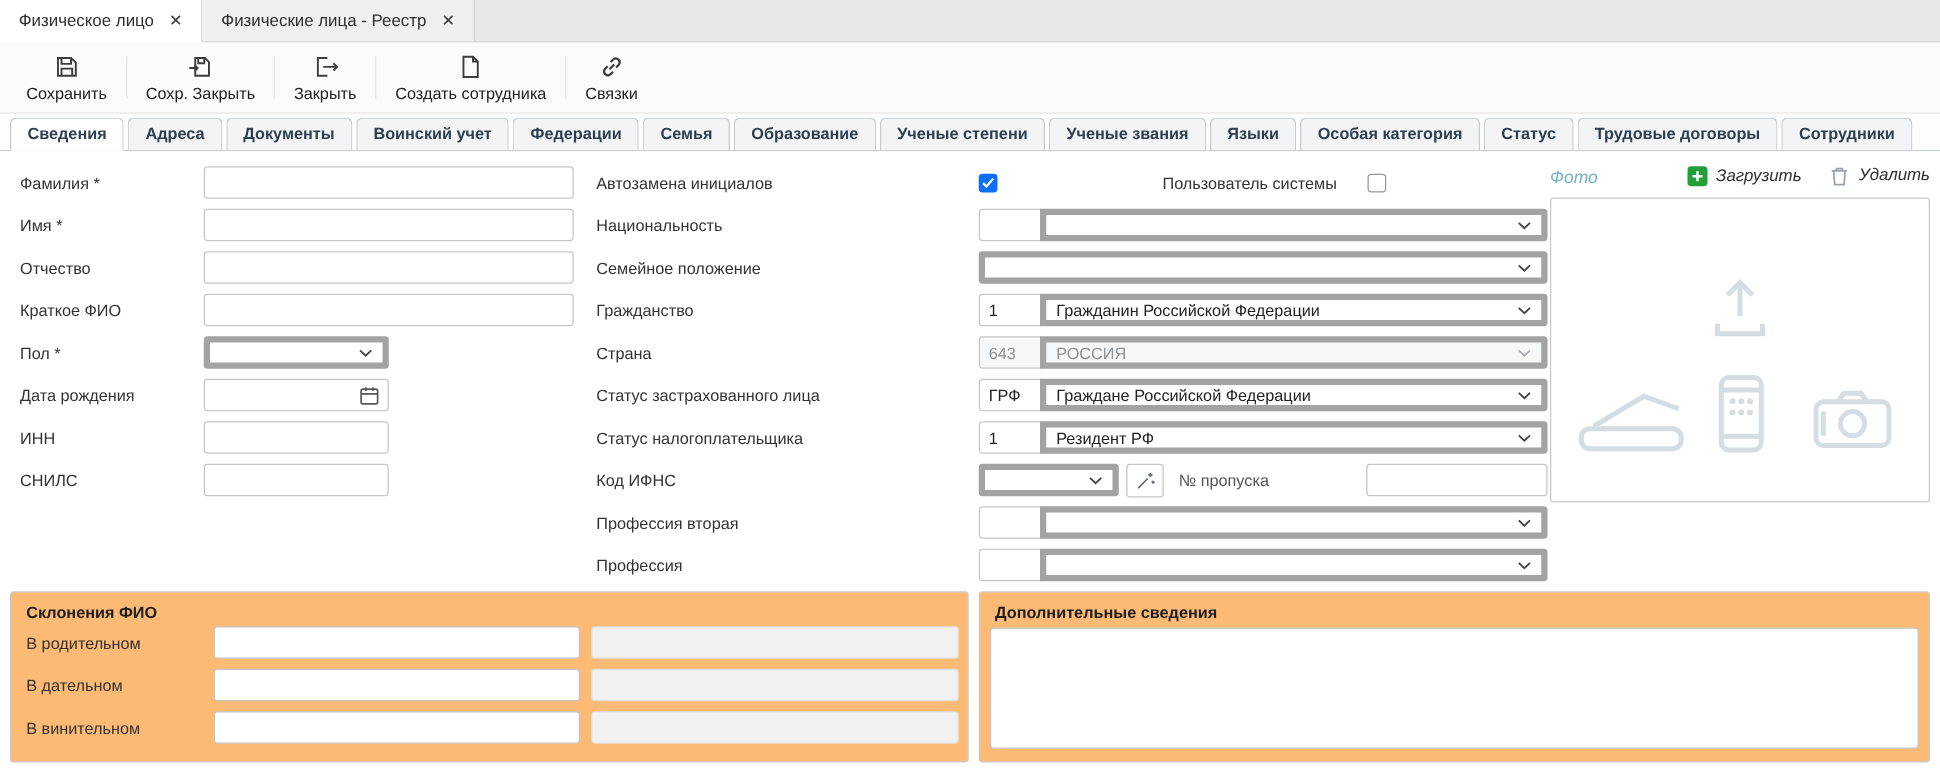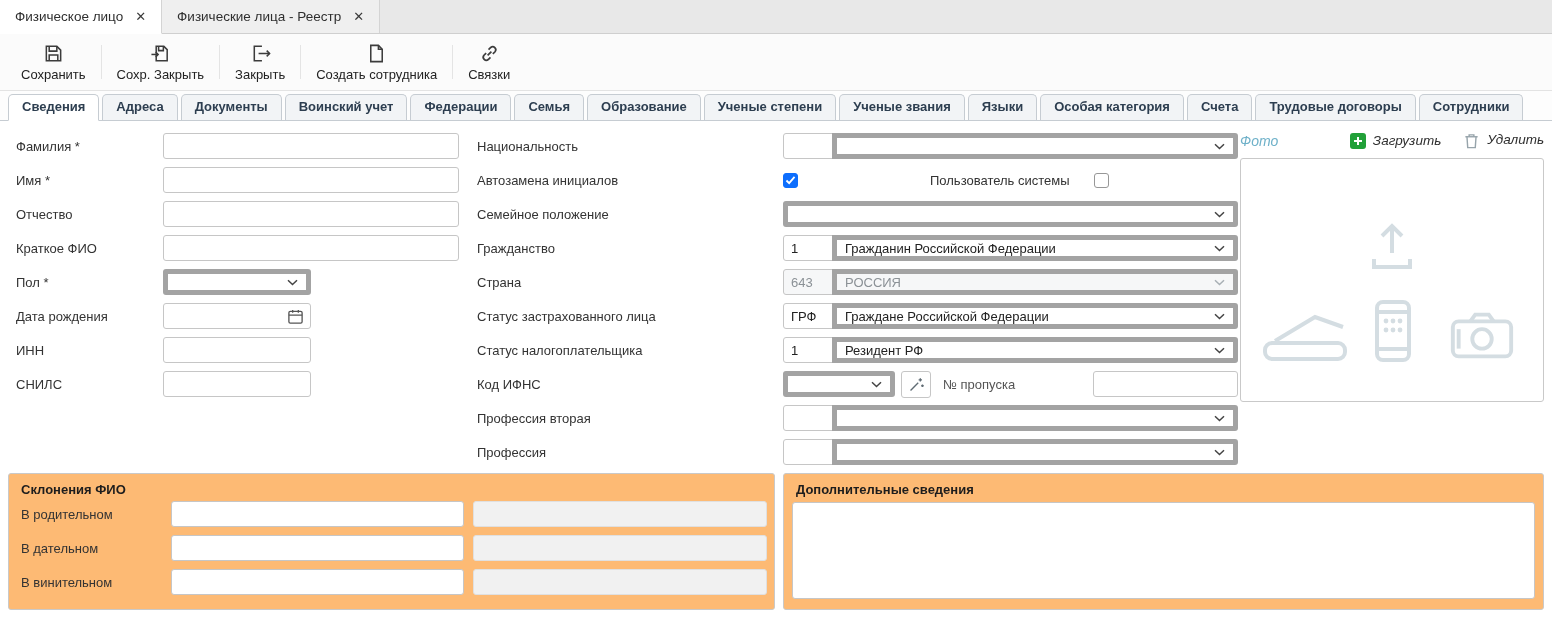--- a/index.html
+++ b/index.html
@@ -185,21 +185,21 @@
   <div class="ftab">Адреса</div>
   <div class="ftab">Документы</div>
   <div class="ftab">Воинский учет</div>
   <div class="ftab">Федерации</div>
   <div class="ftab">Семья</div>
   <div class="ftab">Образование</div>
   <div class="ftab">Ученые степени</div>
   <div class="ftab">Ученые звания</div>
   <div class="ftab">Языки</div>
   <div class="ftab">Особая категория</div>
-  <div class="ftab">Счета</div>
+  <div class="ftab">Статус</div>
   <div class="ftab">Трудовые договоры</div>
   <div class="ftab">Сотрудники</div>
 </div>
 
 <div class="content">
   <div class="top">
 
     <div class="col-left">
       <div class="frow">
         <label class="flabel">Фамилия *</label>
@@ -240,42 +240,42 @@
         <input class="tinput w148" value="" style="">
       </div>
       <div class="frow">
         <label class="flabel">СНИЛС</label>
         <input class="tinput w148" value="" style="">
       </div>
     </div>
 
     <div class="col-mid">
       <div class="frow">
-        <label class="flabel-m">Национальность</label>
-        <div class="inputs-m">
-          <input class="code-input" value="" style="">
-          <div class="combo grow">
-            <span class="ctext"></span>
-            <svg class="chev" viewBox="0 0 11 6" fill="none" stroke="#444" stroke-width="1.5">
-                <path d="M1 .8L5.5 5 10 .8"></path>
-              </svg>
-          </div>
-        </div>
-      </div>
-
-      <div class="frow">
         <label class="flabel-m">Автозамена инициалов</label>
         <div class="inputs-m">
           <span class="cb checked">
             <svg viewBox="0 0 12 10" fill="none" stroke="#fff" stroke-width="2">
                 <path d="M1.5 5l3 3 6-7"></path>
               </svg>
           </span>
           <label class="inline-label">Пользователь системы</label>
           <span class="cb cb2"></span>
+        </div>
+      </div>
+
+      <div class="frow">
+        <label class="flabel-m">Национальность</label>
+        <div class="inputs-m">
+          <input class="code-input" value="" style="">
+          <div class="combo grow">
+            <span class="ctext"></span>
+            <svg class="chev" viewBox="0 0 11 6" fill="none" stroke="#444" stroke-width="1.5">
+                <path d="M1 .8L5.5 5 10 .8"></path>
+              </svg>
+          </div>
         </div>
       </div>
 
       <div class="frow">
         <label class="flabel-m">Семейное положение</label>
         <div class="inputs-m">
           <div class="combo" style="flex:1">
             <span class="ctext"></span>
             <svg class="chev" viewBox="0 0 11 6" fill="none" stroke="#444" stroke-width="1.5">
                 <path d="M1 .8L5.5 5 10 .8"></path>

